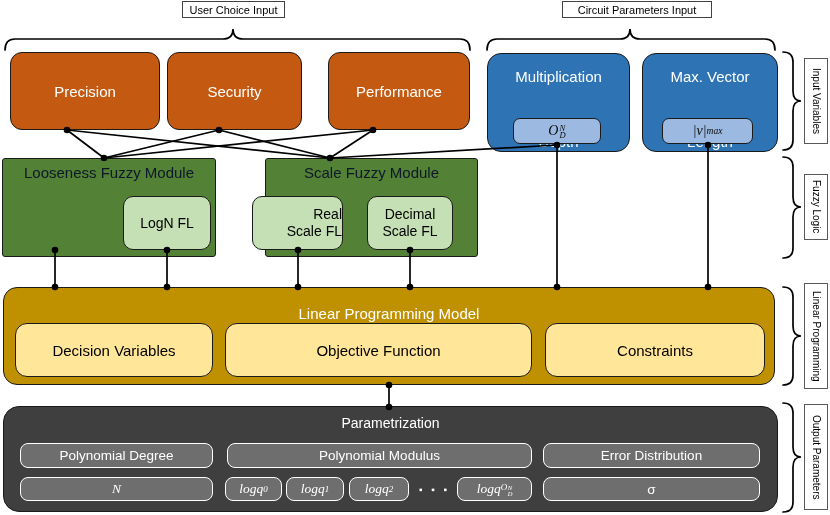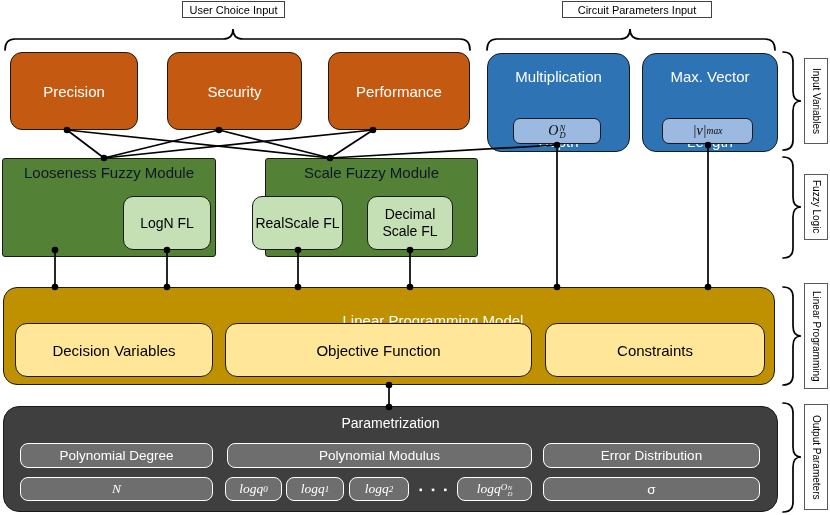--- a/index.html
+++ b/index.html
@@ -44,21 +44,21 @@
   svg.overlay{position:absolute;left:0;top:0;z-index:5;pointer-events:none;}
 </style>
 </head>
 <body>
 
 <div class="canvas">
 
   <div class="abs callout" style="left:182px;top:1px;width:103px;height:17px;">User Choice Input</div>
   <div class="abs callout" style="left:562px;top:1px;width:150px;height:17px;">Circuit Parameters Input</div>
 
-  <div class="abs rbox orange" style="left:10px;top:52px;width:128px;height:78px;">Precision</div>
+  <div class="abs rbox orange" style="left:10px;top:52px;width:150px;height:78px;">Precision</div>
   <div class="abs rbox orange" style="left:167px;top:52px;width:135px;height:78px;">Security</div>
   <div class="abs rbox orange" style="left:328px;top:52px;width:142px;height:78px;">Performance</div>
 
   <div class="abs rbox blue" style="left:487px;top:53px;width:143px;height:99px;">
     <span>Multiplication</span>
     <span>Depth</span>
   </div>
   <div class="abs badge" style="left:513px;top:118px;width:88px;height:26px;">
     <span>O</span>
       <span class="stack">
@@ -77,31 +77,31 @@
   </div>
 
   <div class="abs greenc" style="left:2px;top:158px;width:214px;height:99px;">
     <span class="gtitle">Looseness Fuzzy Module</span>
   </div>
   <div class="abs rbox glight" style="left:123px;top:196px;width:88px;height:54px;">LogN FL</div>
 
   <div class="abs greenc" style="left:245px;top:158px;width:213px;height:99px;margin-left:20px;">
     <span class="gtitle">Scale Fuzzy Module</span>
   </div>
-  <div class="abs rbox glight" style="left:252px;top:196px;width:91px;height:54px;flex-direction:row;">
+  <div class="abs rbox glight" style="left:252px;top:196px;width:91px;height:54px;flex-direction:column;align-items:flex-end;">
     <span>Real</span>
     <span>Scale FL</span>
   </div>
   <div class="abs rbox glight" style="left:367px;top:196px;width:86px;height:54px;flex-direction:column;">
     <span>Decimal</span>
     <span>Scale FL</span>
   </div>
 
   <div class="abs goldc" style="left:3px;top:287px;width:772px;height:98px;">
-    <div class="goldtitle" style="margin-top:24px;padding-left:44px;">Linear Programming Model</div>
+    <div class="goldtitle" style="margin-top:17px;">Linear Programming Model</div>
   </div>
   <div class="abs rbox ylight" style="left:15px;top:323px;width:198px;height:54px;">Decision Variables</div>
   <div class="abs rbox ylight" style="left:225px;top:323px;width:307px;height:54px;">Objective Function</div>
   <div class="abs rbox ylight" style="left:545px;top:323px;width:220px;height:54px;">Constraints</div>
 
   <div class="abs grayc" style="left:3px;top:406px;width:775px;height:106px;">
     <div class="graytitle" style="margin-top:8px;">Parametrization</div>
   </div>
   <div class="abs gbox" style="left:20px;top:443px;width:193px;height:25px;">Polynomial Degree</div>
   <div class="abs gbox" style="left:227px;top:443px;width:305px;height:25px;">Polynomial Modulus</div>

